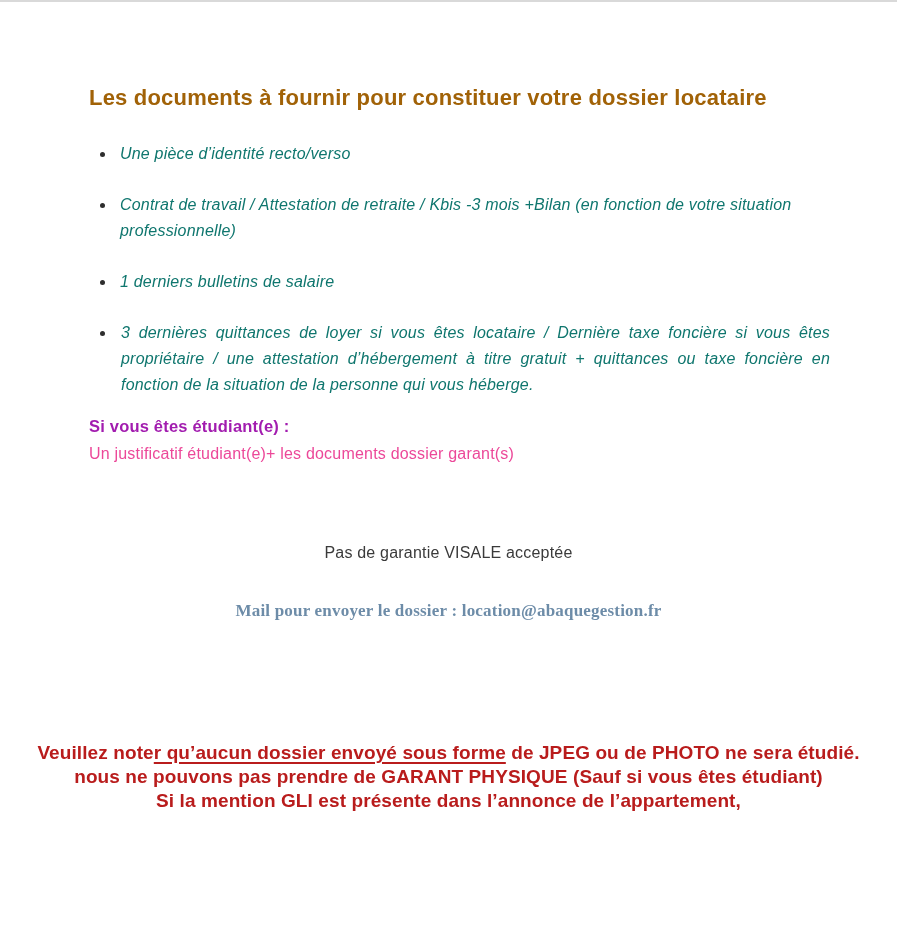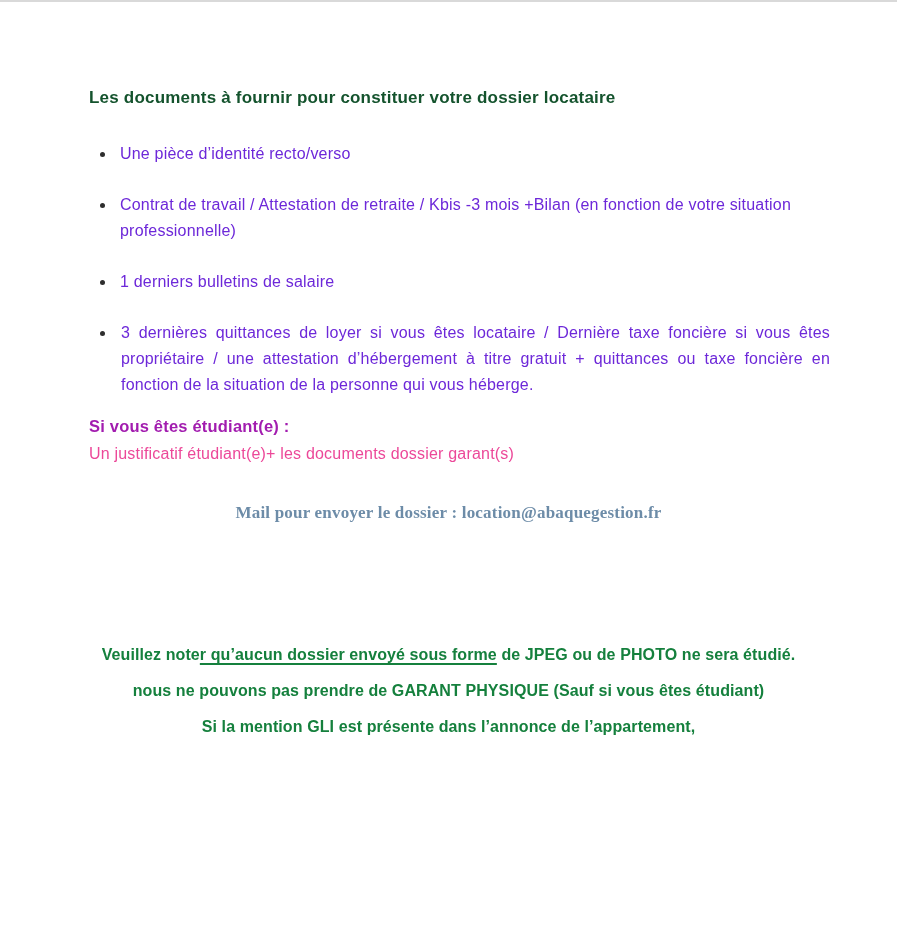--- a/index.html
+++ b/index.html
@@ -18,38 +18,39 @@
   .top-rule {
     height: 2px;
     background: #d9d9d9;
     width: 100%;
   }
   .left-col {
     padding: 0 67px 0 89px;
   }
   .doc-title {
     margin: 85px 0 0 0;
-    font-size: 17px;
+    font-size: 22px;
     line-height: 22px;
     font-weight: 700;
-    color: #14532d;
+    color: #a16207;
     letter-spacing: 0.2px;
   }
   ul.doc-list {
     list-style: none;
     margin: 32px 0 0 0;
     padding: 0;
   }
   ul.doc-list li {
     display: flex;
     margin: 0 0 25px 0;
     font-size: 16px;
     line-height: 26px;
-    color: #6d28d9;
+    color: #0f766e;
     letter-spacing: 0.2px;
+    font-style: italic;
   }
   ul.doc-list li:last-child { margin-bottom: 0; }
   .dot {
     flex: none;
     width: 5px;
     height: 5px;
     border-radius: 50%;
     background: #2e2e2e;
     margin: 11px 0 0 11px;
   }
@@ -91,25 +92,25 @@
     margin: 32px 0 0 0;
     font-size: 17px;
     line-height: 26px;
     font-weight: 700;
     letter-spacing: 0.2px;
   }
   .footer-warning {
     margin-top: 119px;
   }
   .footer-warning p {
-    margin: 16px;
-    font-size: 16px;
+    margin: 4px;
+    font-size: 19px;
     line-height: 20px;
     font-weight: 700;
-    color: #15803d;
+    color: #b91c1c;
     letter-spacing: 0.1px;
   }
   .u {
     text-decoration: underline;
     text-decoration-thickness: 1.5px;
     text-underline-offset: 3px;
   }
 </style>
 </head>
 <body>
@@ -138,20 +139,21 @@
         <span class="li-text justify">3 dernières quittances de loyer si vous êtes locataire / Dernière taxe foncière si vous êtes propriétaire / une attestation d’hébergement à titre gratuit + quittances ou taxe foncière en fonction de la situation de la personne qui vous héberge.</span>
       </li>
     </ul>
 
     <section class="student">
       <h2 class="student-heading">Si vous êtes étudiant(e) :</h2>
       <p class="student-body">Un justificatif étudiant(e)+ les documents dossier garant(s)</p>
     </section>
   </div>
 
+  <p class="visale centered">Pas de garantie VISALE acceptée</p>
 
   <p class="mail centered" style="color: rgb(109, 140, 168); font-family: Liberation Serif, serif;">Mail pour envoyer le dossier : location@abaquegestion.fr</p>
 
   <footer class="footer-warning centered">
     <p><span>Veuillez note</span><span class="u">r qu’aucun dossier envoyé sous forme</span><span> de JPEG ou de PHOTO ne sera étudié.</span></p>
     <p>nous ne pouvons pas prendre de GARANT PHYSIQUE (Sauf si vous êtes étudiant)</p>
     <p>Si la mention GLI est présente dans l’annonce de l’appartement,</p>
   </footer>
 </div>
 

